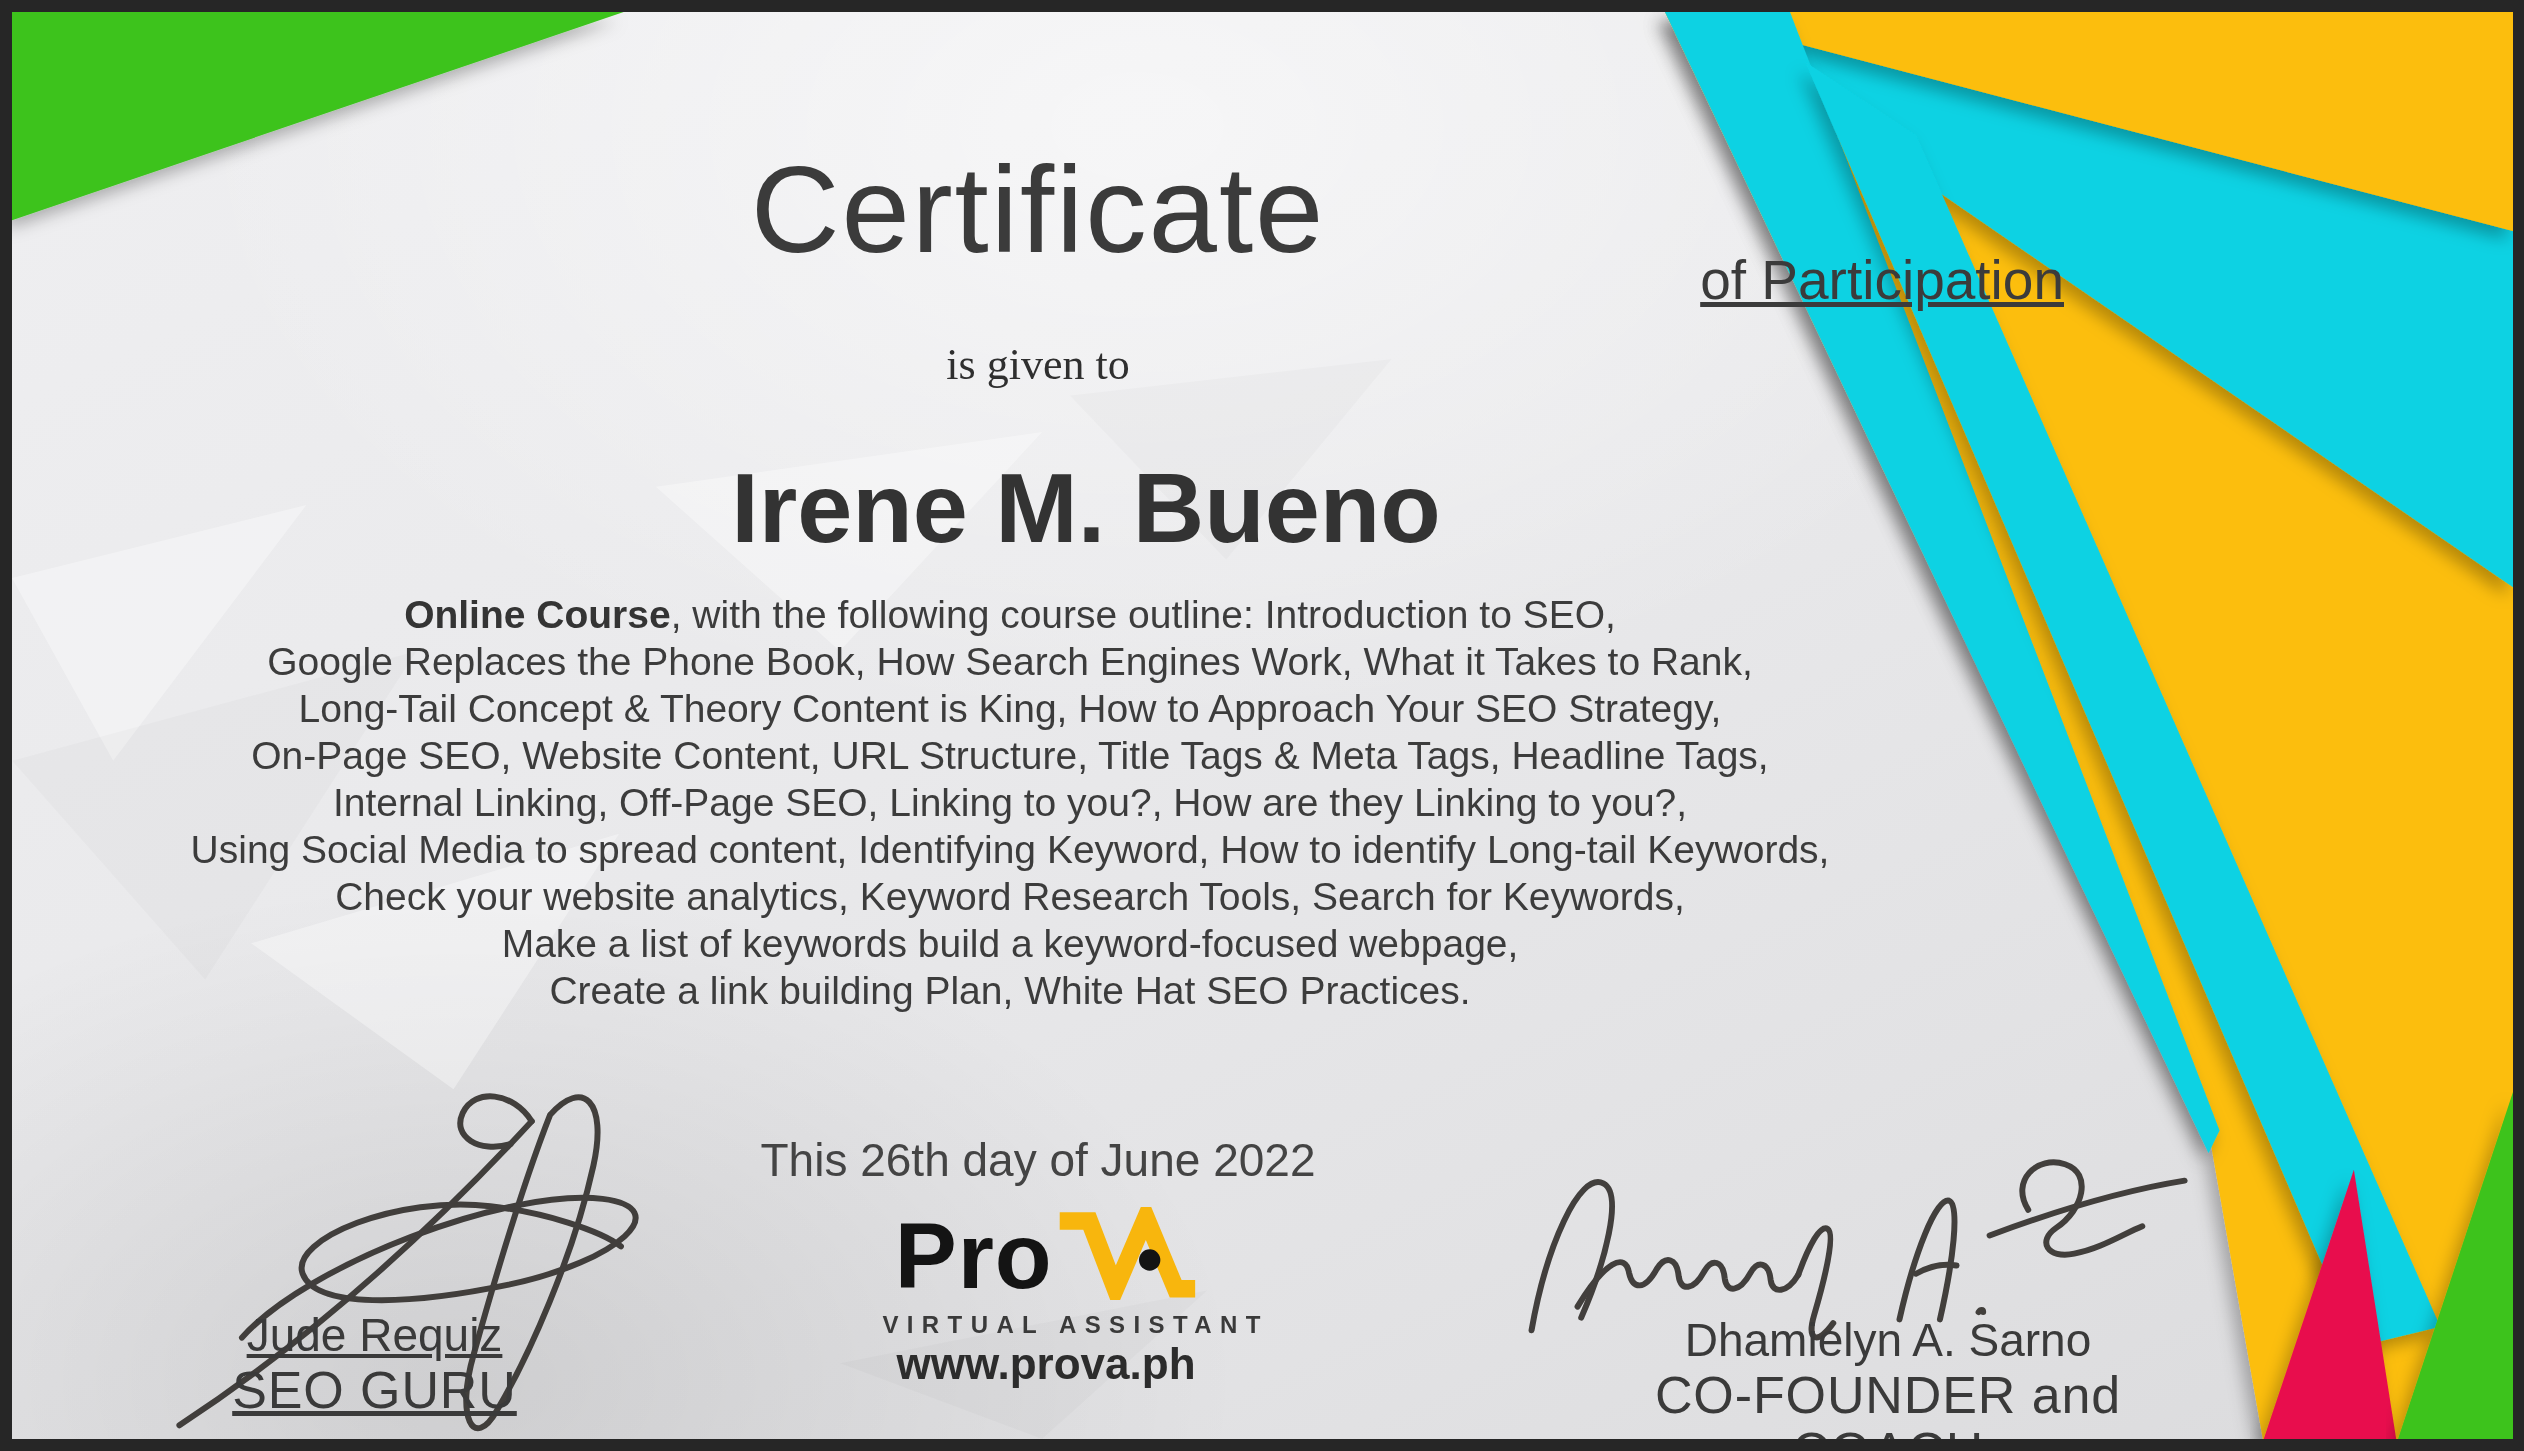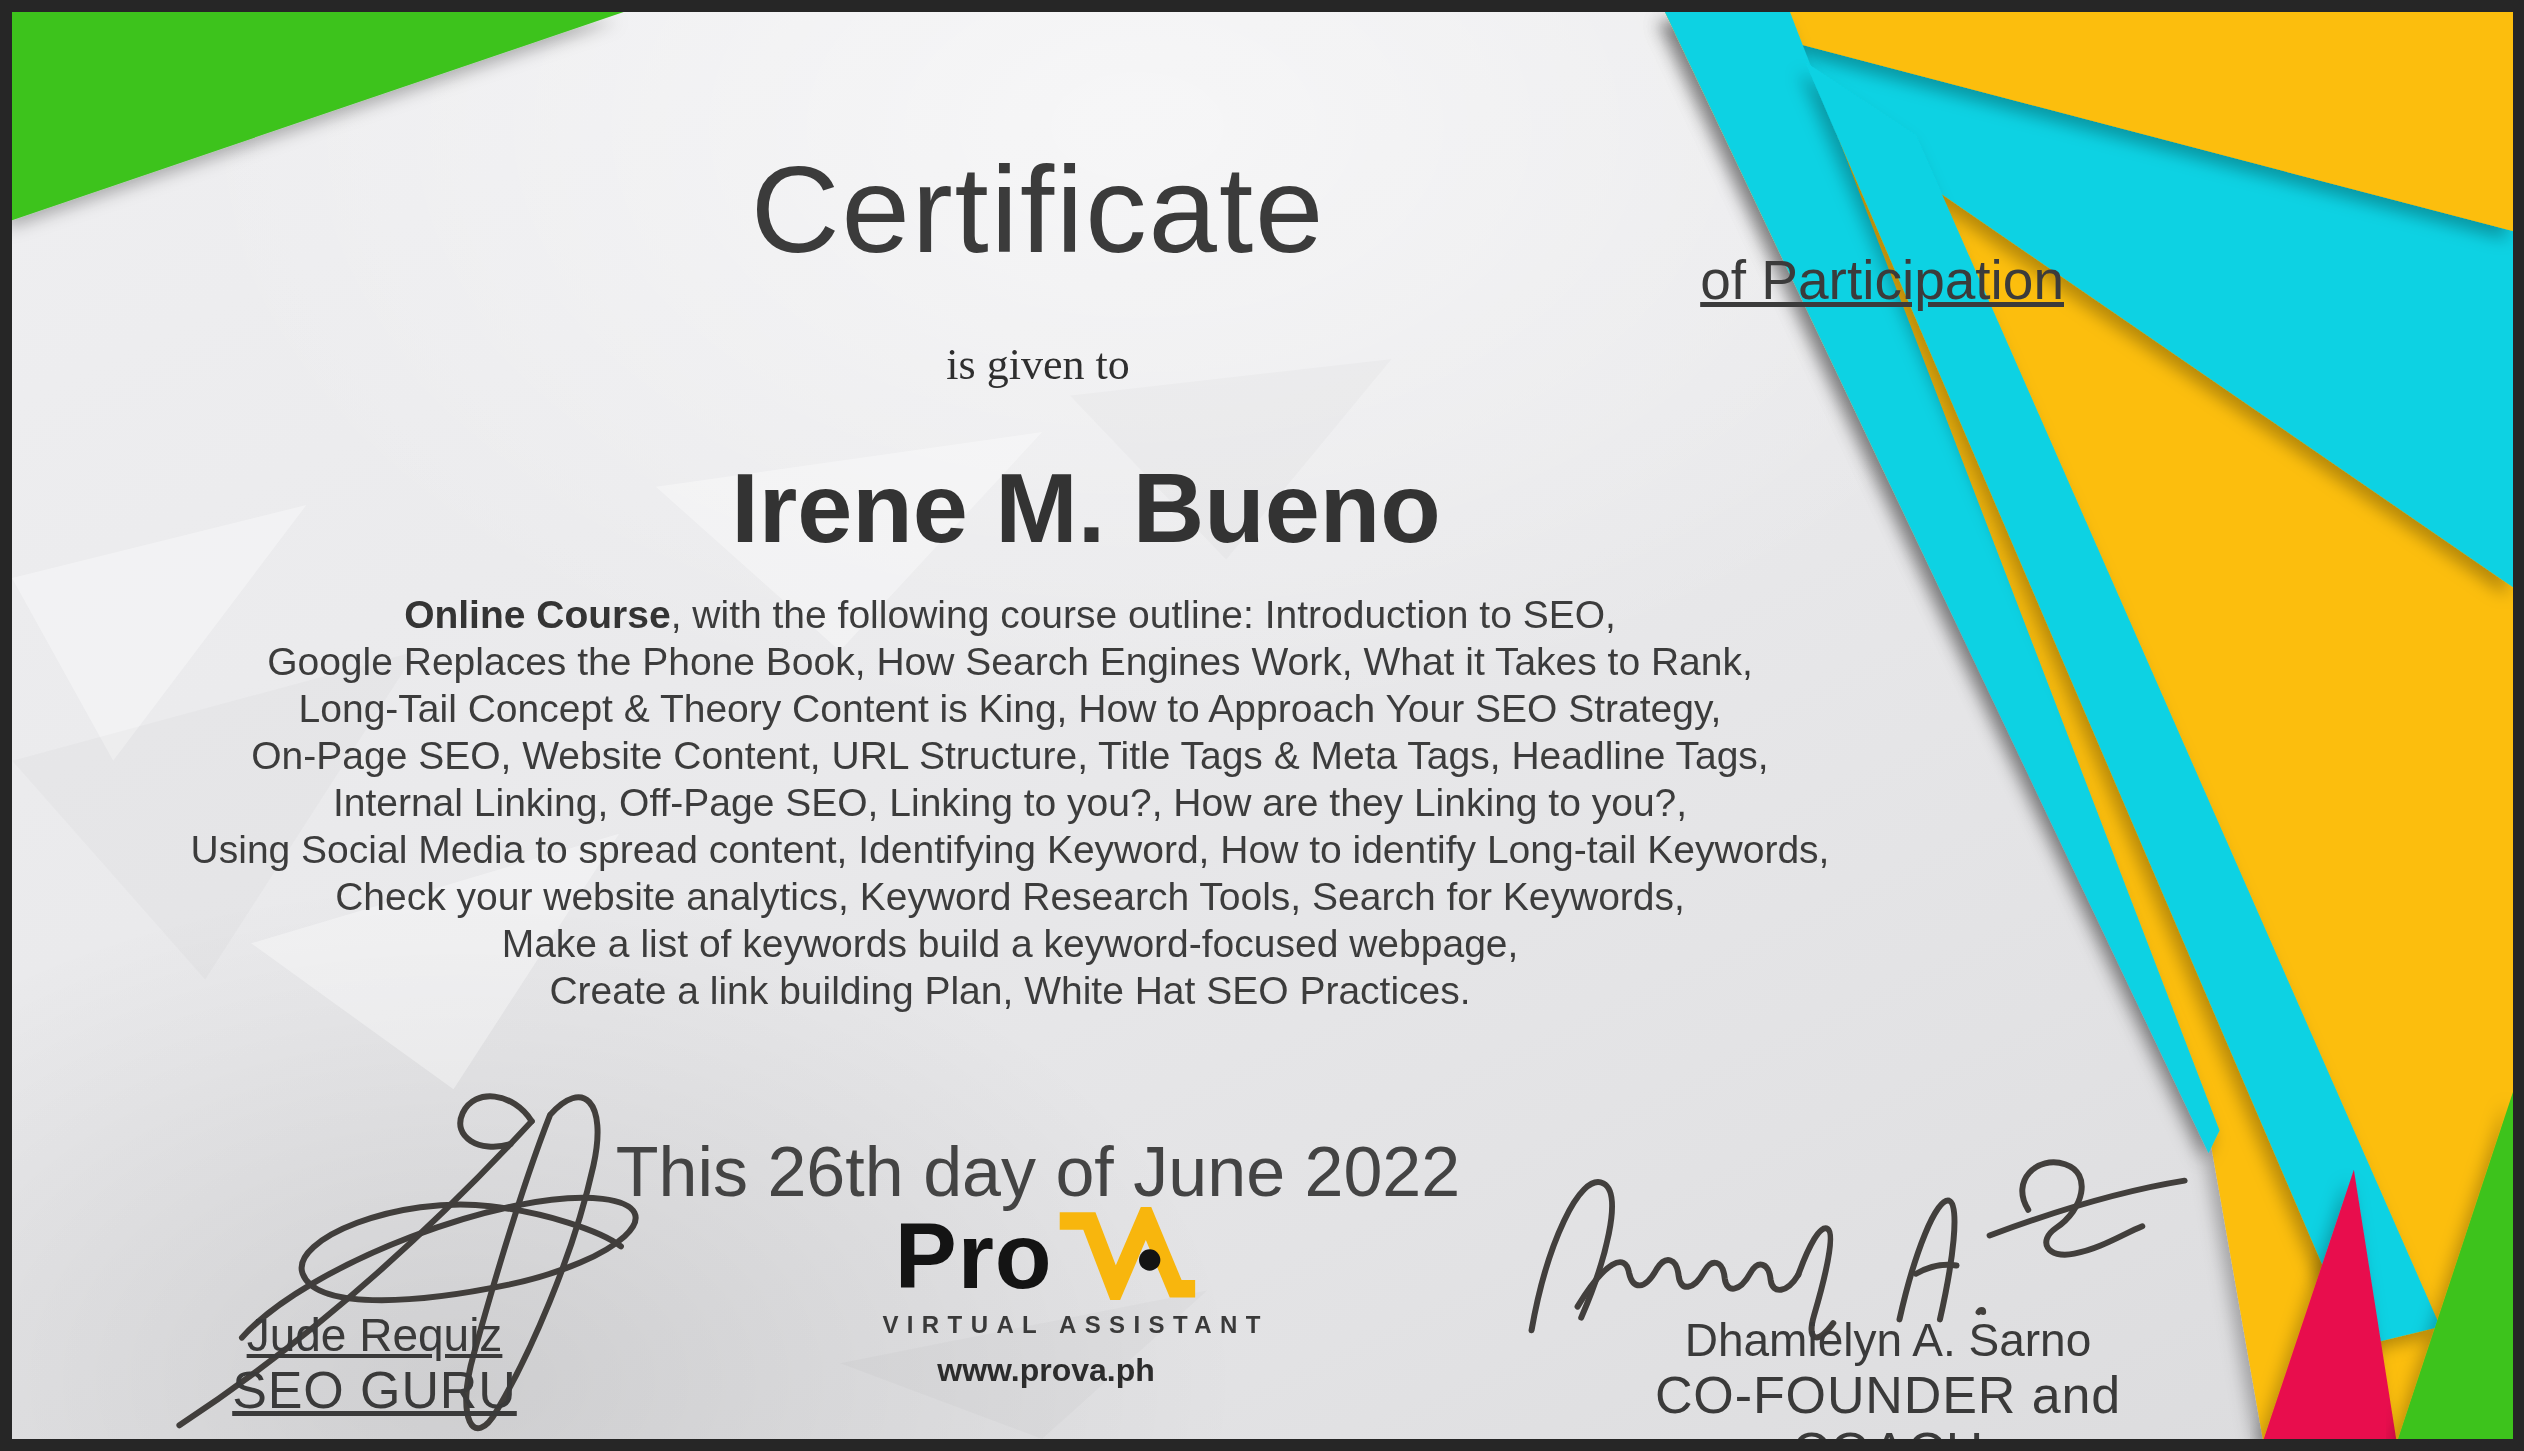--- a/index.html
+++ b/index.html
@@ -25,27 +25,27 @@
   .f-yellow{fill:var(--yellow,#FCBE0B)}
   .f-crimson{fill:var(--crimson,#E8104E)}
   .sig-stroke{fill:none;stroke:#35322f;stroke-width:6.5;stroke-linecap:round;stroke-linejoin:round;opacity:.92}
   .col{position:absolute;left:0;top:0;width:2052px;height:100%;z-index:2;}
   .title{position:absolute;top:136px;width:100%;text-align:center;font-size:123px;font-weight:400;letter-spacing:1.9px;color:#3b3b3b;line-height:1;}
   .subtitle{position:absolute;top:241px;width:100%;text-align:right;font-size:55px;font-weight:400;color:#3b3b3b;line-height:1;text-decoration:underline;}
   .given{position:absolute;top:331px;width:100%;text-align:center;font-family:"Liberation Serif",serif;font-size:44px;color:#2f2f2f;line-height:1;}
   .name{position:absolute;top:444px;width:100%;text-align:center;font-size:99px;font-weight:700;letter-spacing:0;color:#333;line-height:1.05;padding-left:48px;}
   .body-block{position:absolute;left:51px;top:579px;width:1894px;text-align:center;font-size:39px;line-height:47px;color:#3c3c3c;}
   .body-block strong{font-weight:700;color:#343434;}
-  .date-line{position:absolute;top:1125px;width:100%;text-align:center;font-size:70px;color:#444;line-height:1;}
+  .date-line{position:absolute;top:1125px;width:100%;text-align:center;font-size:46px;color:#444;line-height:1;}
   .logo{position:absolute;left:862px;top:1191px;width:344px;z-index:2;text-align:center;}
   .logo-row{display:flex;align-items:flex-end;justify-content:center;height:97px;}
   .logo-word{font-size:93px;font-weight:800;letter-spacing:0.9px;color:var(--logo_black,#141414);line-height:.92;}
   .logo-mark{width:141px;height:93px;margin-left:3.7px;}
   .logo-tagline{margin-top:11px;font-size:24px;font-weight:700;letter-spacing:8.4px;text-indent:8.4px;color:#3a3a3a;white-space:nowrap;}
-  .logo-site{margin-top:13px;font-size:32px;font-weight:700;color:#2c2c2c;}
+  .logo-site{margin-top:0;font-size:44px;font-weight:700;color:#2c2c2c;}
   .sig{position:absolute;z-index:2;text-align:center;}
   .sig-left{left:128px;top:1296px;width:469px;text-decoration:underline;}
   .sig-right{left:1567px;top:1301px;width:618px;}
   .sig-name{font-size:46px;color:#3a3a3a;line-height:1.18;}
   .sig-title{font-size:52px;letter-spacing:0.9px;color:#3a3a3a;line-height:1.08;}
 </style>
 </head>
 <body>
 
 <div class="cert">

